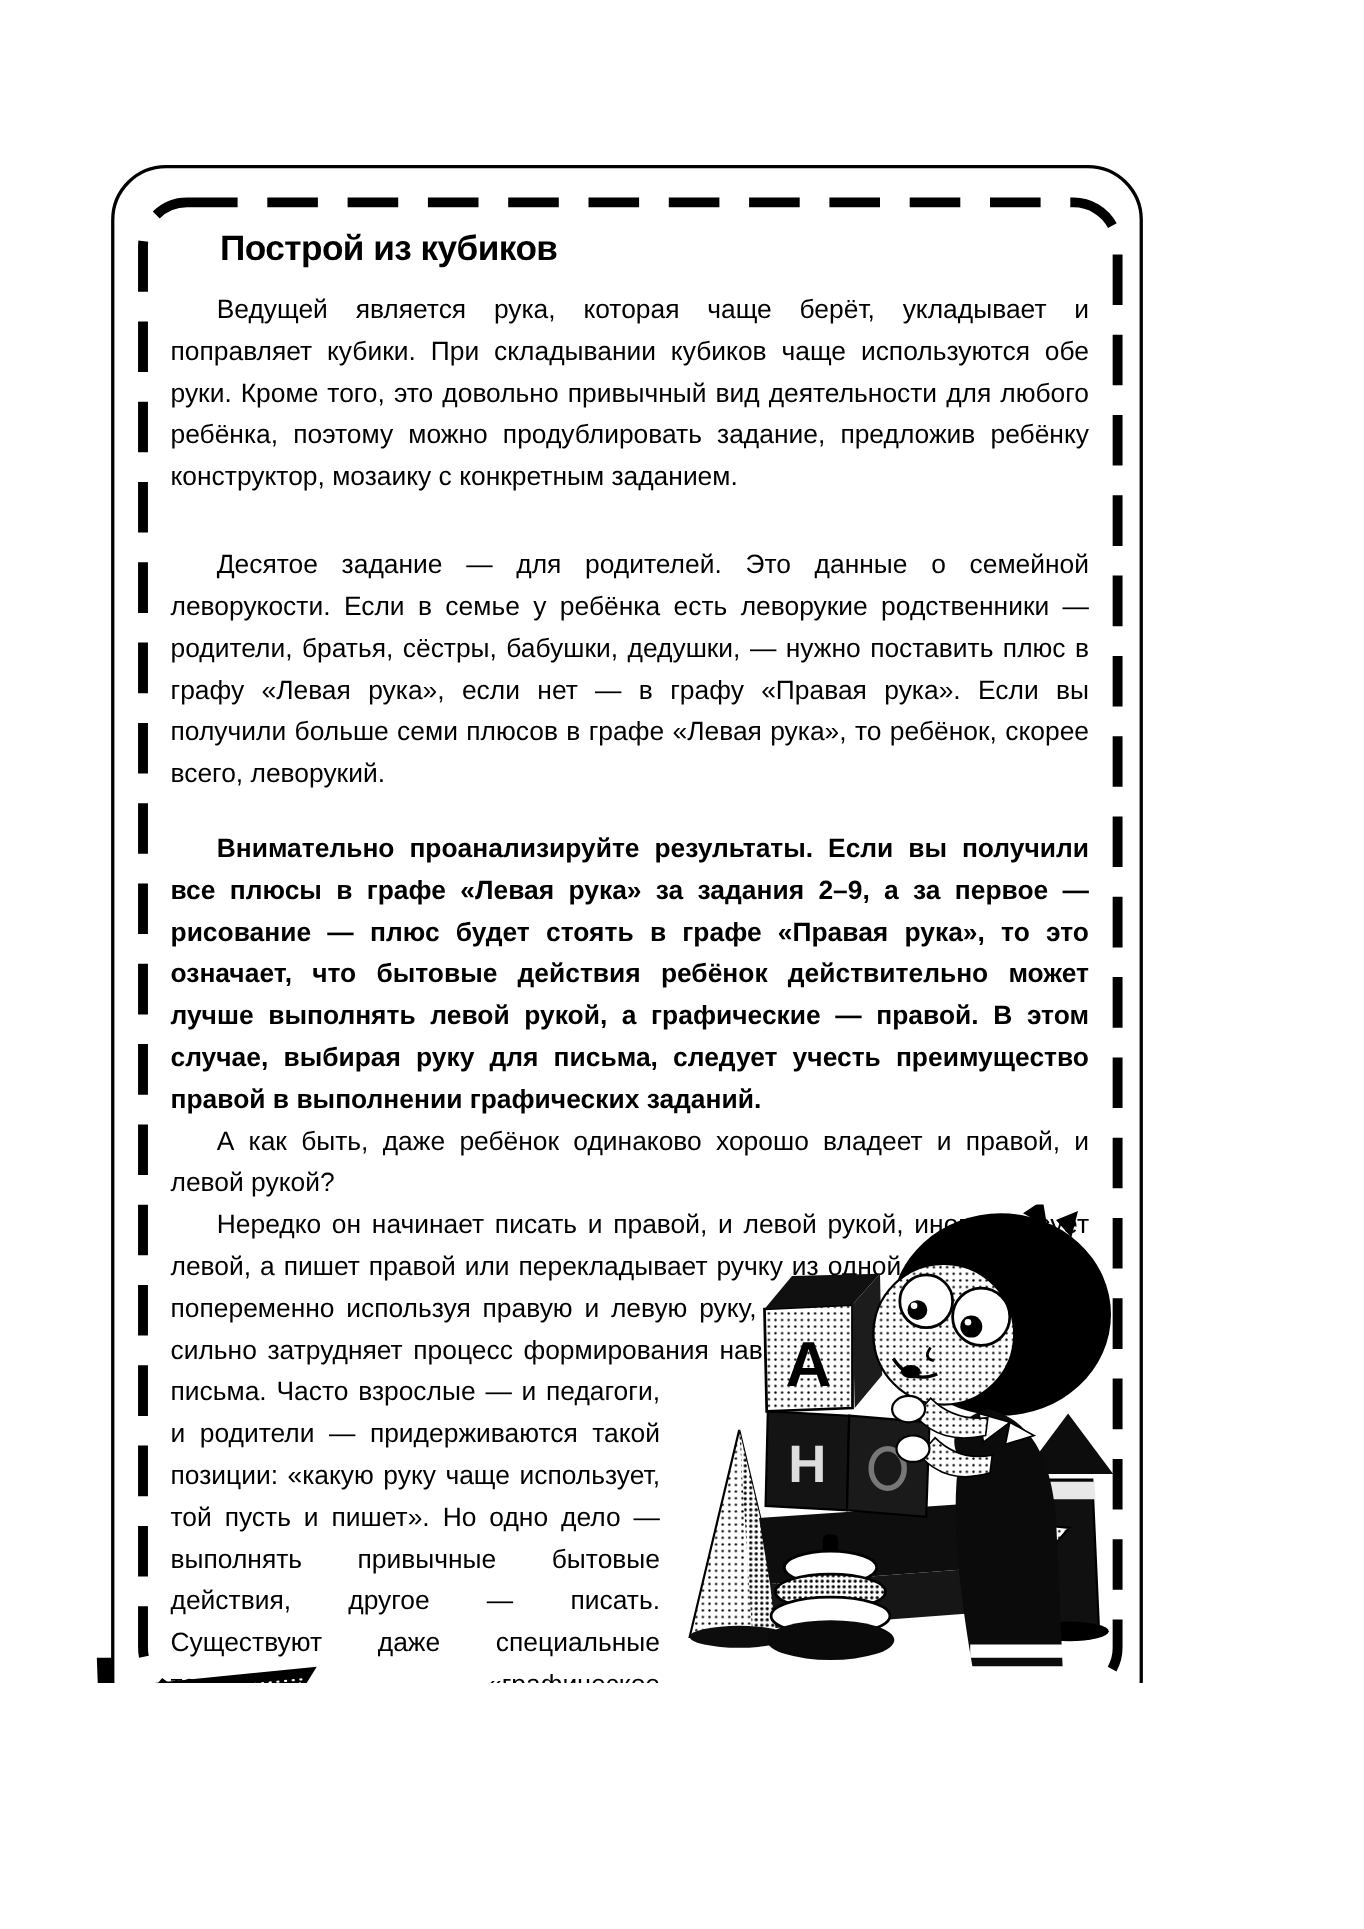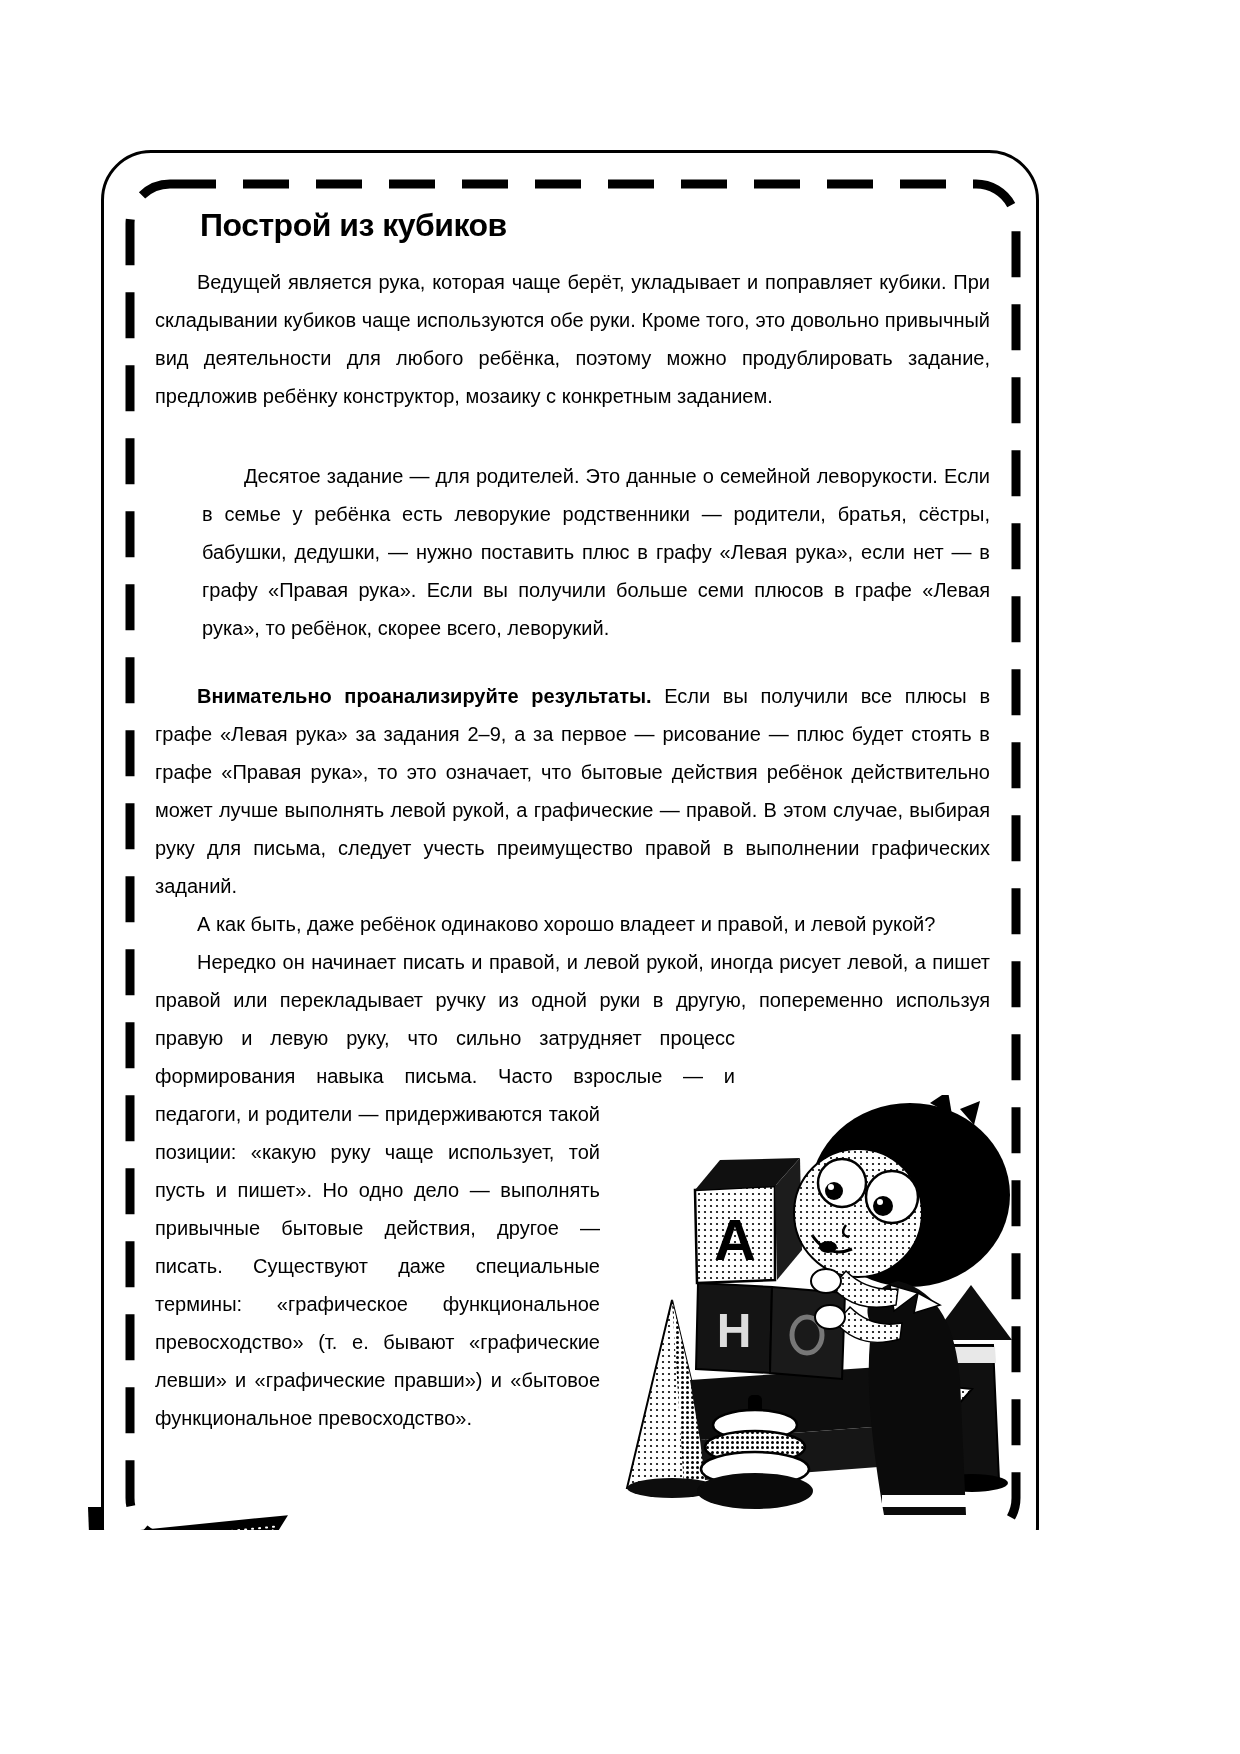--- a/index.html
+++ b/index.html
@@ -4,23 +4,23 @@
 <style>
   html,body{margin:0;padding:0;background:#fff;}
   .sheet{position:relative;width:1240px;height:1530px;background:#fff;overflow:hidden;
          font-family:"Liberation Sans", sans-serif;color:#000;}
   .frame-outer{position:absolute;left:101px;top:150px;width:932px;height:1421px;
                border:3px solid #000;border-radius:50px;}
   .dashed-svg{position:absolute;left:124px;top:178px;}
   .bottom-rule{position:absolute;left:150px;top:1570px;width:1010px;height:4px;background:#000;}
   .content{position:absolute;left:155px;top:205px;width:835px;}
   h1.title{font-size:32px;line-height:40px;font-weight:bold;margin:0 0 18px 45px;letter-spacing:-0.5px;}
-  p.body{font-size:20px;line-height:38px;text-align:justify;margin:0;text-indent:42px;}
-  p.gap1{margin-top:42px;margin-left:47px;}
-  p.gap2{margin-top:30px;}
+  p.body{font-size:24px;line-height:38px;text-align:justify;margin:0;text-indent:42px;}
+  p.gap1{margin-top:42px;}
+  p.gap2{margin-top:30px;font-weight:bold;}
   .fa{float:right;width:255px;height:76px;}
   .fb{float:right;clear:right;width:390px;height:360px;}
   .illustration{position:absolute;left:600px;top:1095px;pointer-events:none;}
   .pageflag{position:absolute;left:58px;top:1505px;}
   svg text{font-family:"Liberation Sans", sans-serif;}
 </style>
 </head>
 <body>
 
 <div class="sheet">

